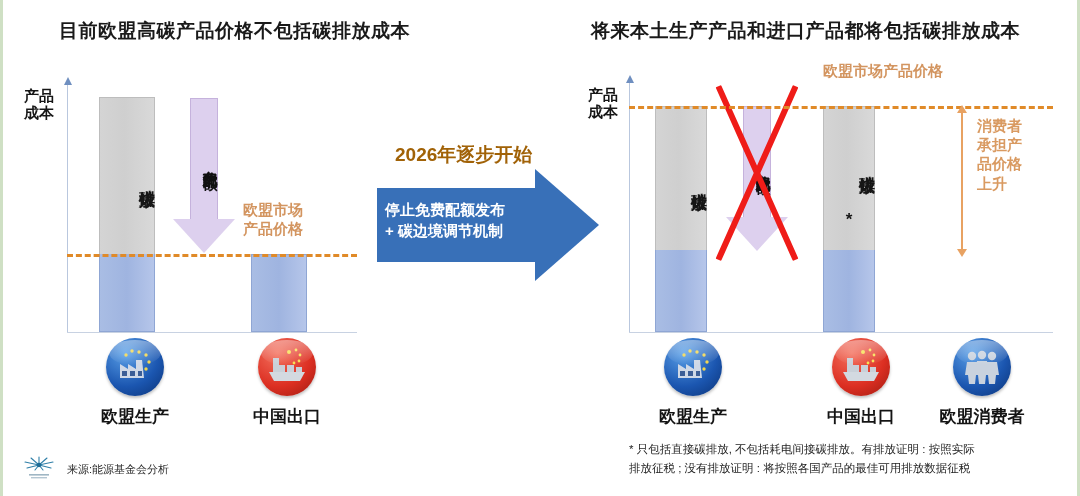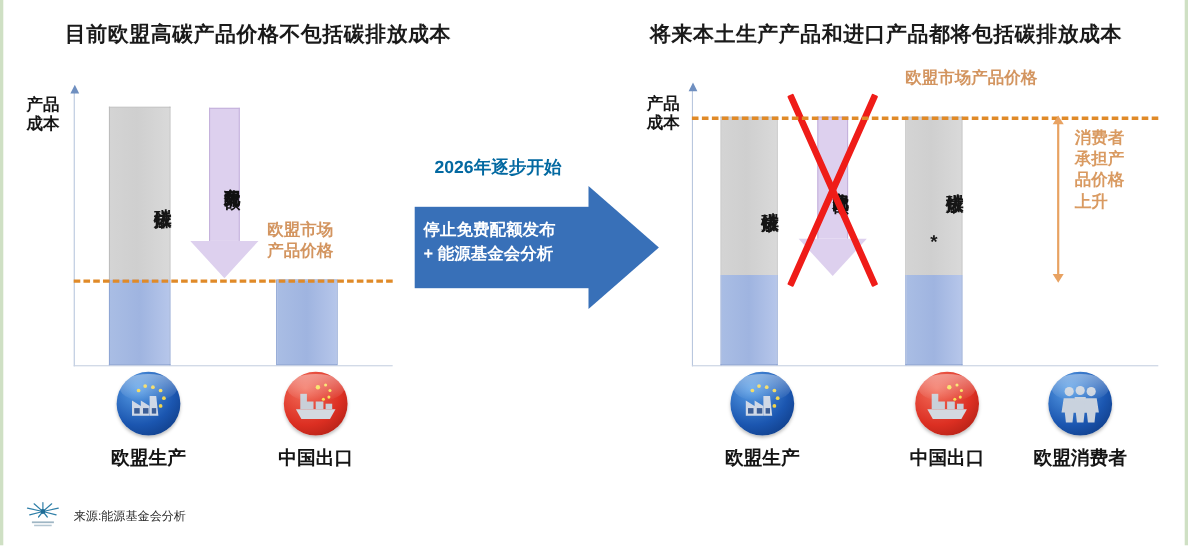--- a/index.html
+++ b/index.html
@@ -169,21 +169,21 @@
     border-left: 64px solid #3870b8;
   }
   #transition .arrow-text {
     position:absolute; left:8px; top:30px; width:172px;
     color:#ffffff; font-size:15px; font-weight:bold;
     line-height:1.42; text-align:left; white-space: pre-line;
     z-index:3;
   }
   #transition-caption {
     position:absolute; left: 392px; top: 142px;
-    font-size:16px; font-weight:bold; color:#0369a1; white-space:nowrap;
+    font-size:19px; font-weight:bold; color:#a16207; white-space:nowrap;
   }
 
   
   .cat { position:absolute; width: 96px; text-align:center; }
   .cat-icon {
     width: 58px; height: 58px; border-radius: 50%;
     margin: 0 auto; position: relative; overflow: hidden;
     box-shadow: 0 2px 3px rgba(0,0,0,.25);
   }
   .icon-eu    { background: radial-gradient(circle at 34% 26%, #5aa0e8 0%, #1b56b0 58%, #0b3275 100%); }
@@ -302,21 +302,21 @@
       <div class="gloss"></div>
     </div>
     <div class="cat-label">中国出口</div>
   </div>
 
   <div id="transition-caption">2026年逐步开始</div>
   <div id="transition">
     <div class="body"></div>
     <div class="head"></div>
     <div class="arrow-text">停止免费配额发布
-+ 能源基金会分析</div>
++ 碳边境调节机制</div>
   </div>
 
   <div class="chart" id="chart-right">
 
     <div class="axis-label" style="left:0px; top:27px;">产品
 成本</div>
 
     <div class="y-axis" style="left:44px; top:22px; height:251px;"></div>
     <div class="x-axis" style="left:44px; top:272px; width:424px;"></div>
 
@@ -412,20 +412,22 @@
           <path d="M24 23 h10 l2 14 h-3 l-1 9 h-6 l-1 -9 h-3 z"></path>
           <circle cx="39" cy="18" r="4.2"></circle>
           <path d="M34 24 h10 l2 13 h-3 l-1 9 h-6 l-1 -9 h-3 z"></path>
         </g>
       </svg>
       <div class="gloss"></div>
     </div>
     <div class="cat-label">欧盟消费者</div>
   </div>
 
+  <div id="footnote">* 只包括直接碳排放, 不包括耗电间接碳排放。有排放证明 : 按照实际
+  排放征税 ; 没有排放证明 : 将按照各国产品的最佳可用排放数据征税</div>
 
   <div id="source">
     <div class="logo">
       <svg width="40" height="26" viewBox="0 0 40 26">
         <g stroke="#2f7fa8" stroke-width="1.1" stroke-linecap="round">
           <line x1="20" y1="9" x2="6" y2="6"></line>
           <line x1="20" y1="9" x2="8" y2="12"></line>
           <line x1="20" y1="9" x2="12" y2="2"></line>
           <line x1="20" y1="9" x2="20" y2="1"></line>
           <line x1="20" y1="9" x2="28" y2="2"></line>

